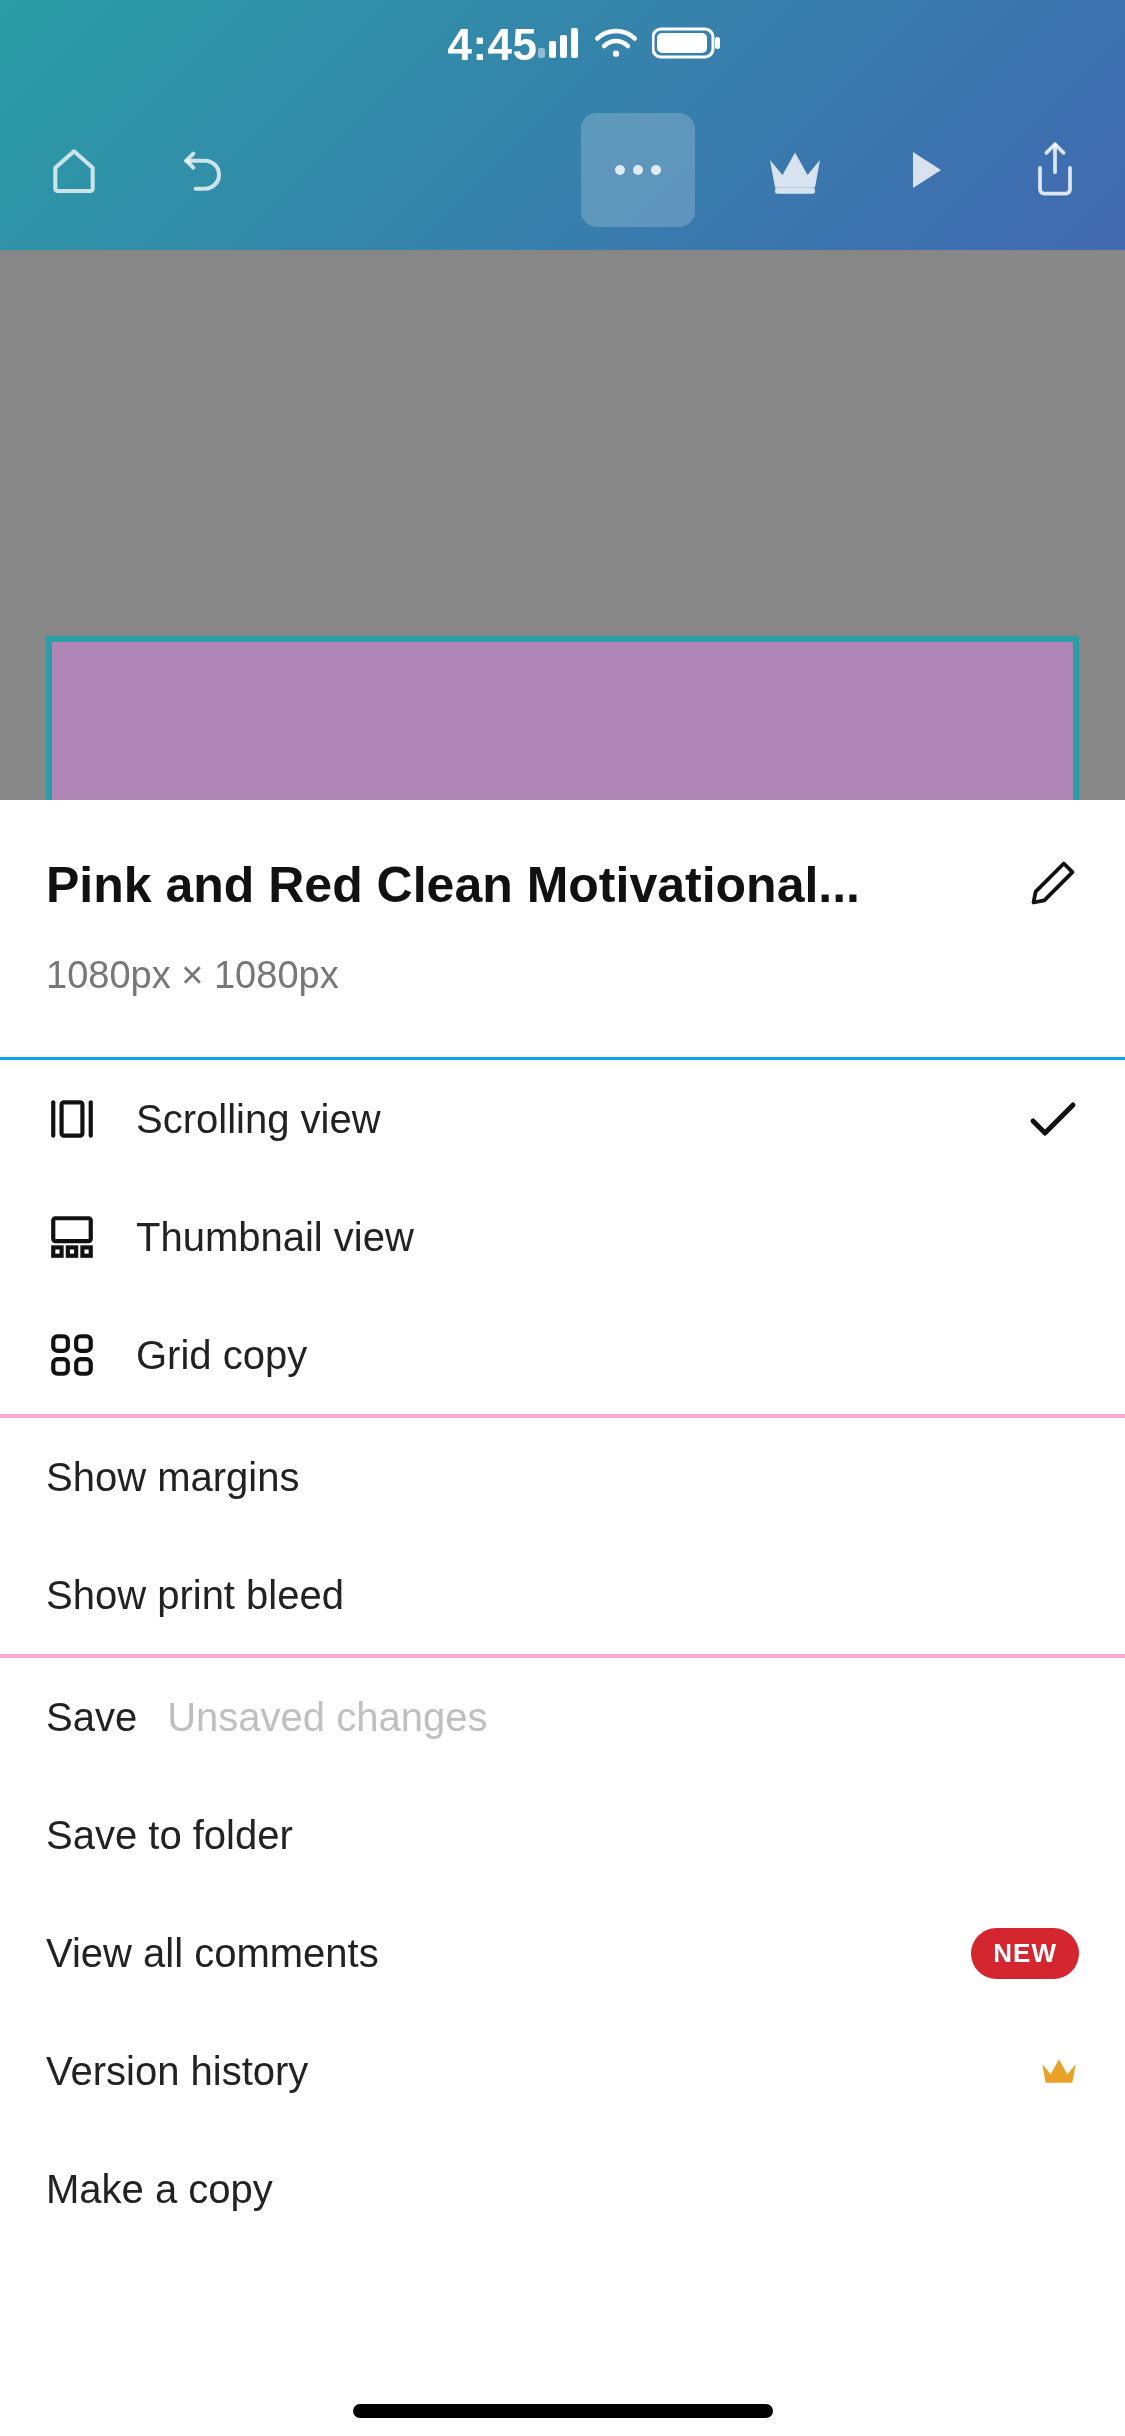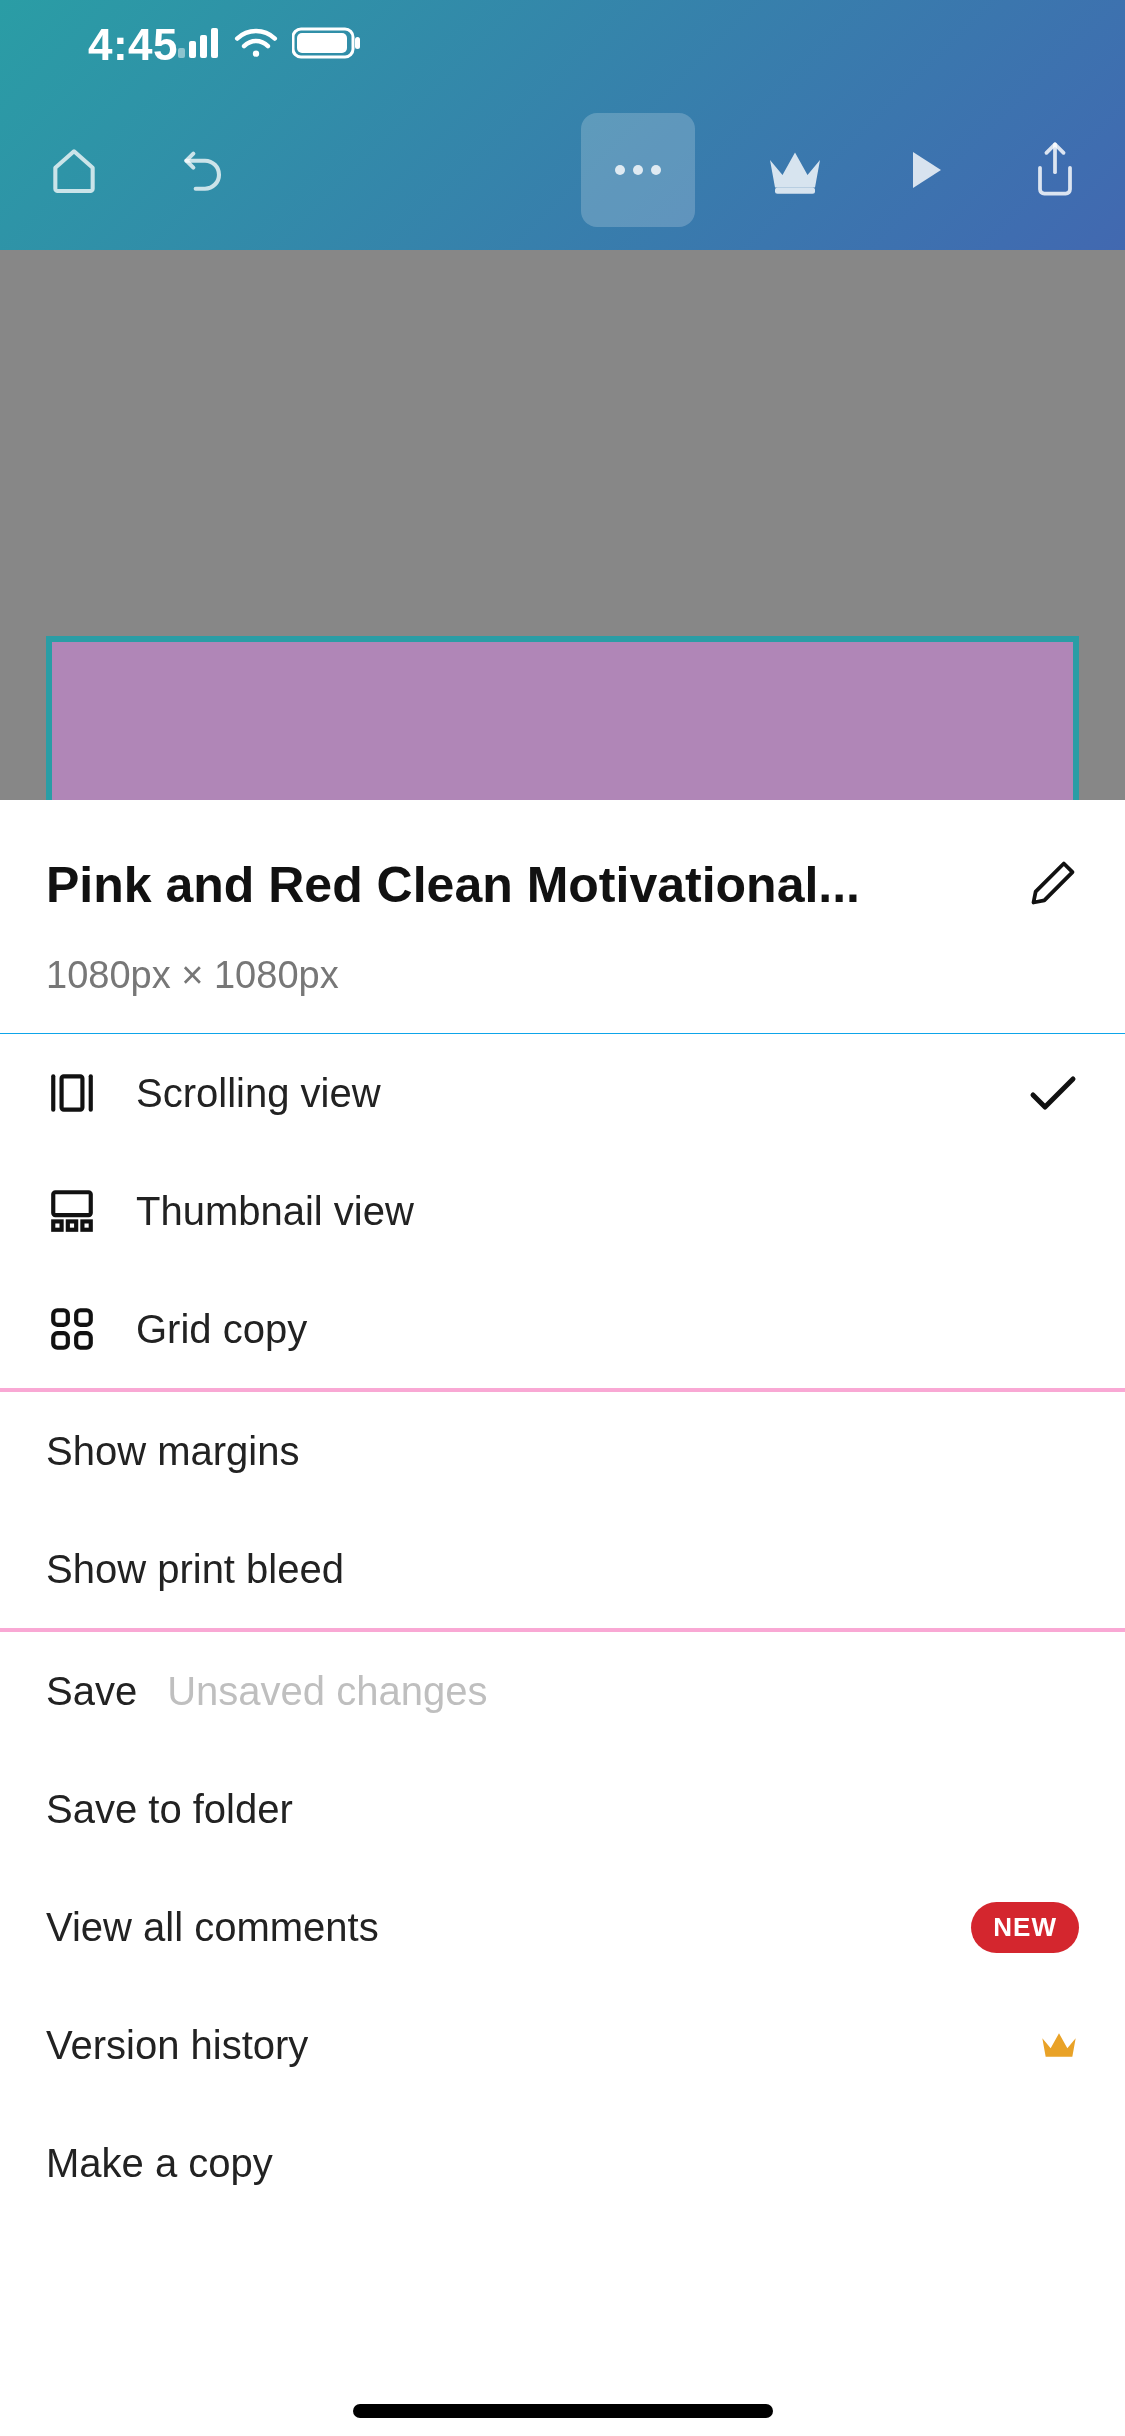--- a/index.html
+++ b/index.html
@@ -4,21 +4,21 @@
   <style>
     * { margin: 0; padding: 0; box-sizing: border-box; -webkit-font-smoothing: antialiased; }
     html, body { width: 1125px; height: 2436px; font-family: -apple-system, "Helvetica Neue", Arial, sans-serif; background: #fff; }
     
     .bg {
       position: absolute; inset: 0;
       background: linear-gradient(135deg, #2a9da5 0%, #3f6db0 35%, #5b3fb0 70%, #5b2fb0 100%);
     }
     
     .status-bar {
-      position: relative; height: 90px; display: flex; align-items: center; justify-content: flex-start;
+      position: relative; height: 90px; display: flex; align-items: center; justify-content: center;
       padding: 0 44px; color: #fff;
     }
     .status-time { font-size: 44px; font-weight: 600; letter-spacing: 0.5px; margin-left: 44px; }
     .status-right { display: flex; align-items: center; gap: 14px; }
     
     .toolbar {
       position: relative; height: 160px; display: flex; align-items: center; padding: 0 30px;
     }
     .toolbar-left { display: flex; gap: 64px; margin-left: 14px; }
     .toolbar-right { margin-left: auto; display: flex; align-items: center; gap: 70px; }
@@ -36,21 +36,21 @@
     .dim .thumb {
       position:absolute; left:46px; right:46px; top:386px; height:400px;
       border:6px solid #2a9da5; background:#b086b7;
     }
     
     .sheet {
       position: absolute; left:0; right:0; top:800px; bottom:0;
       background:#fff; border-top-left-radius:0; border-top-right-radius:0;
       color:#1a1a1a;
     }
-    .sheet-header { padding: 56px 46px 36px 46px; border-bottom:1px solid #0ea5e9; }
+    .sheet-header { padding: 56px 46px 60px 46px; border-bottom:3px solid #0ea5e9; }
     .title-row { display:flex; align-items:center; gap:24px; }
     .title-text { font-size:50px; font-weight:700; color:#111; flex:1; white-space:nowrap; overflow:hidden; text-overflow:ellipsis; }
     .subtitle { margin-top:40px; font-size:38px; color:#777; }
     .section { border-bottom:4px solid #f9a8d4; }
     .row {
       display:flex; align-items:center; height:118px; padding:0 46px; font-size:40px; color:#222;
     }
     .row .row-icon { width:52px; height:52px; margin-right:38px; display:flex; align-items:center; justify-content:center; }
     .row .row-trail { margin-left:auto; display:flex; align-items:center; }
     .row .secondary { color:#bfbfbf; margin-left:30px; }

